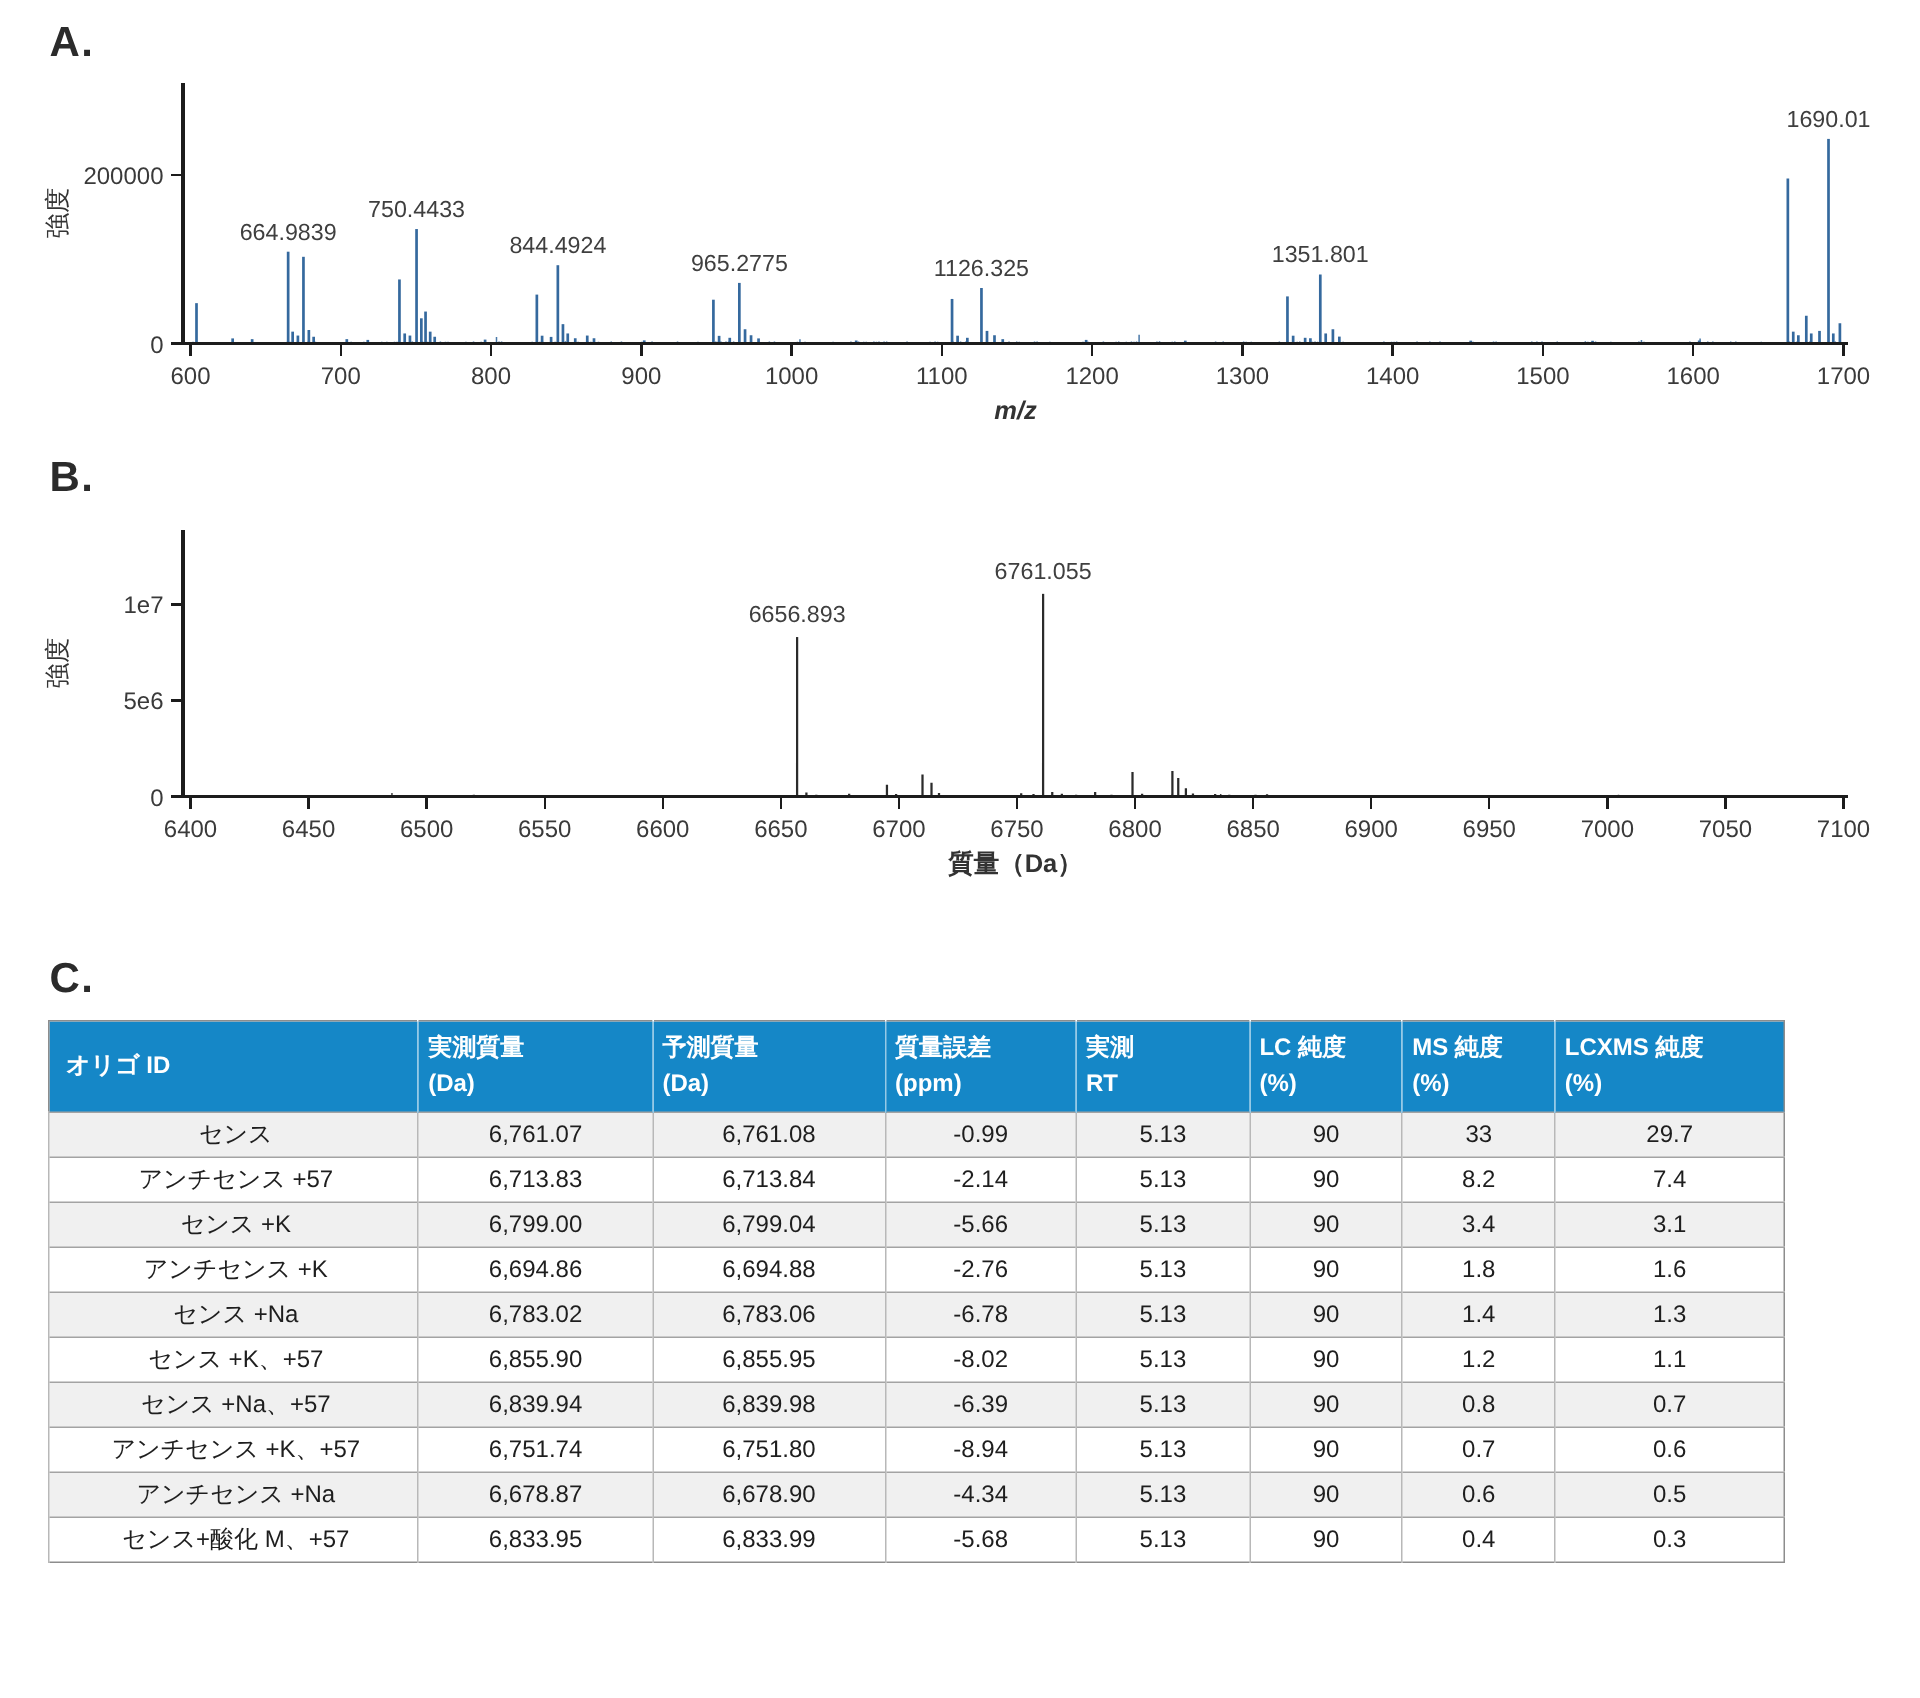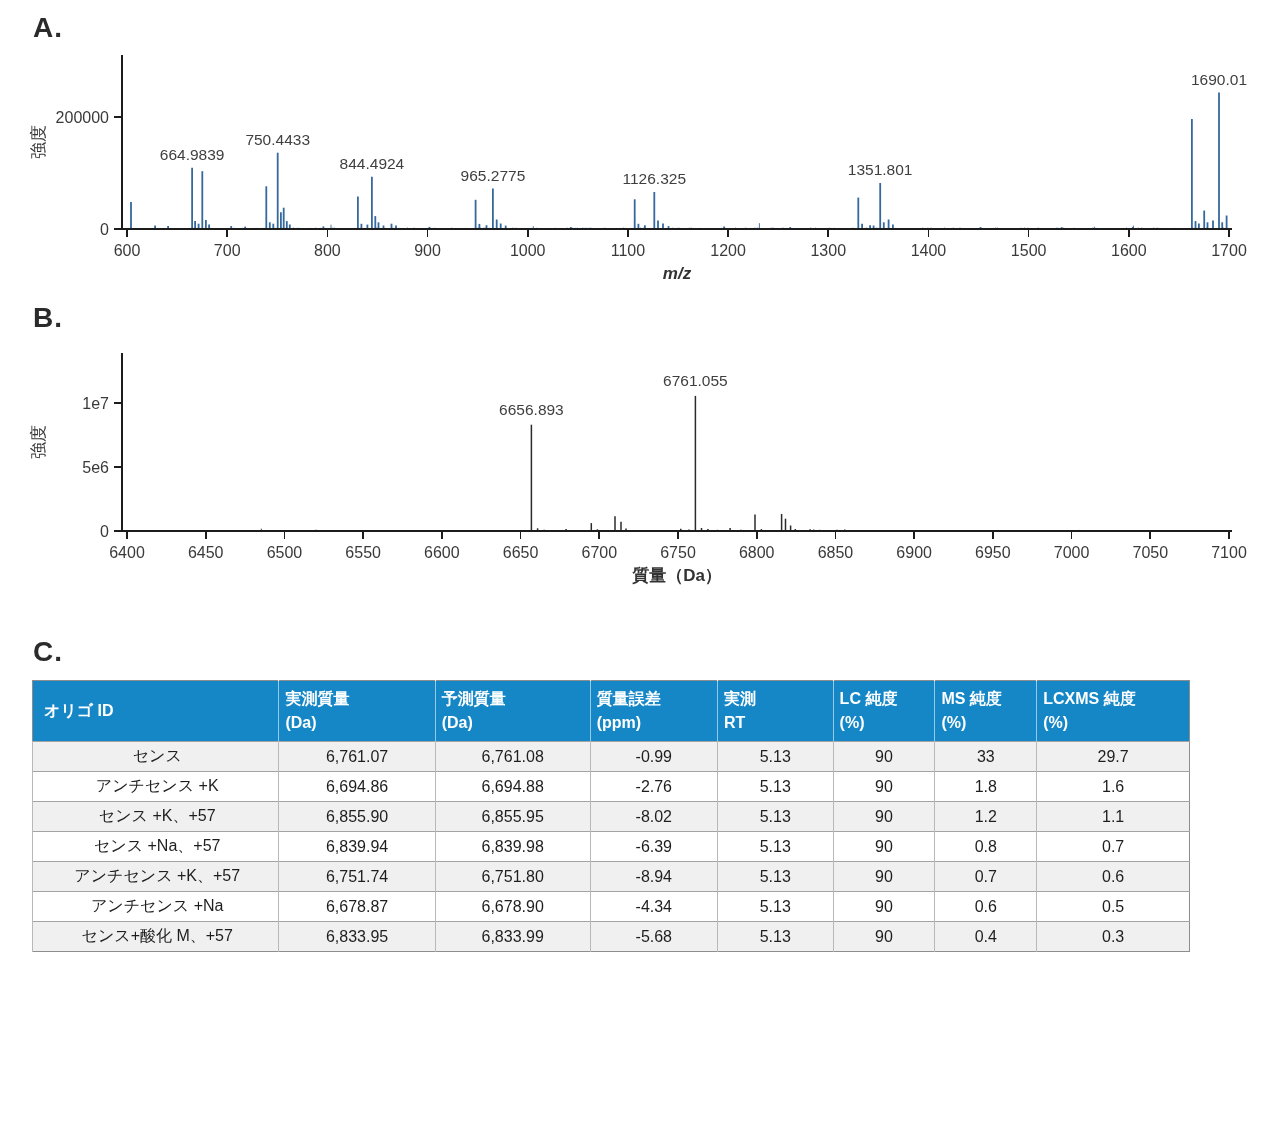--- a/index.html
+++ b/index.html
@@ -290,28 +290,58 @@
             <td>センス</td>
             <td>6,761.07</td>
             <td>6,761.08</td>
             <td>-0.99</td>
             <td>5.13</td>
             <td>90</td>
             <td>33</td>
             <td>29.7</td>
           </tr>
           <tr>
+            <td>アンチセンス +57</td>
+            <td>6,713.83</td>
+            <td>6,713.84</td>
+            <td>-2.14</td>
+            <td>5.13</td>
+            <td>90</td>
+            <td>8.2</td>
+            <td>7.4</td>
+          </tr>
+          <tr>
+            <td>センス +K</td>
+            <td>6,799.00</td>
+            <td>6,799.04</td>
+            <td>-5.66</td>
+            <td>5.13</td>
+            <td>90</td>
+            <td>3.4</td>
+            <td>3.1</td>
+          </tr>
+          <tr>
             <td>アンチセンス +K</td>
             <td>6,694.86</td>
             <td>6,694.88</td>
             <td>-2.76</td>
             <td>5.13</td>
             <td>90</td>
             <td>1.8</td>
             <td>1.6</td>
+          </tr>
+          <tr>
+            <td>センス +Na</td>
+            <td>6,783.02</td>
+            <td>6,783.06</td>
+            <td>-6.78</td>
+            <td>5.13</td>
+            <td>90</td>
+            <td>1.4</td>
+            <td>1.3</td>
           </tr>
           <tr>
             <td>センス +K、+57</td>
             <td>6,855.90</td>
             <td>6,855.95</td>
             <td>-8.02</td>
             <td>5.13</td>
             <td>90</td>
             <td>1.2</td>
             <td>1.1</td>

